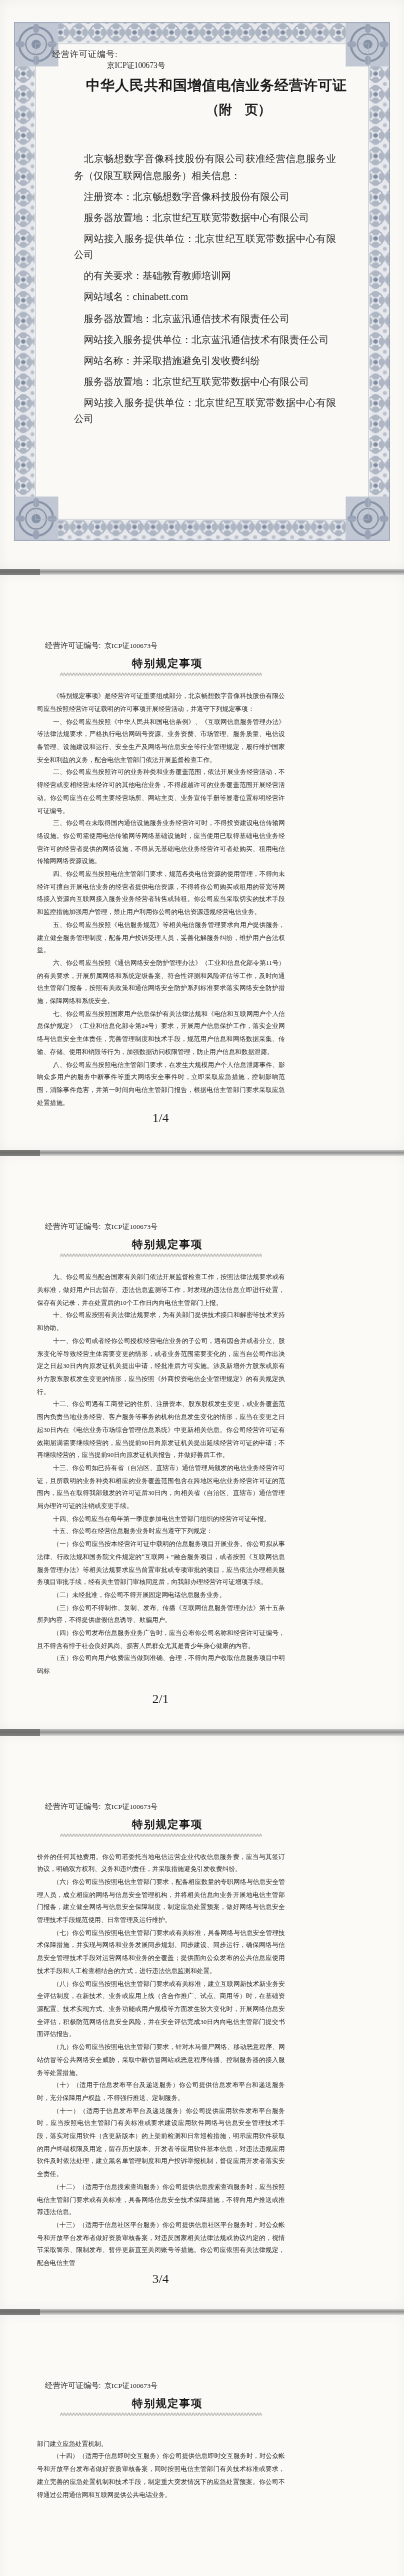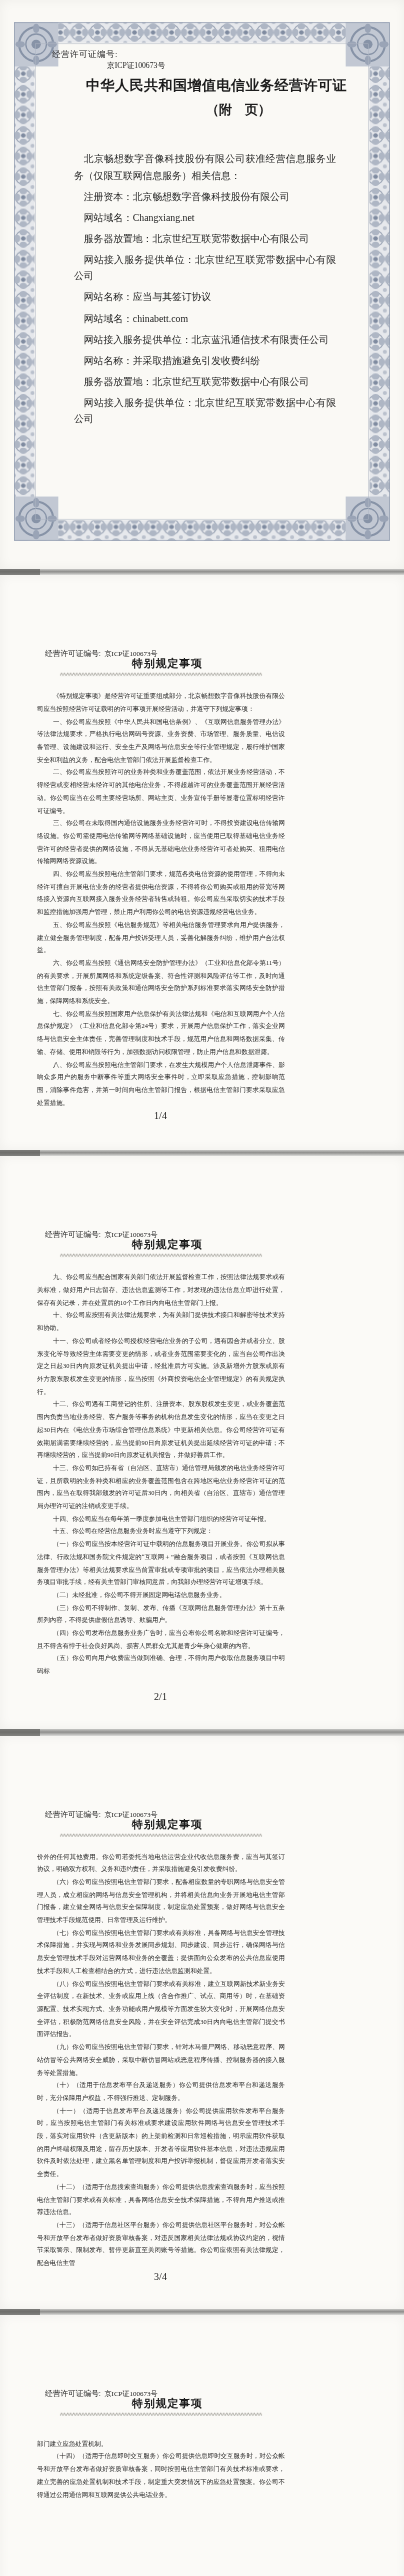--- a/index.html
+++ b/index.html
@@ -37,32 +37,32 @@
   .p1-hdr-no{position:absolute;left:107px;top:61px;font-size:7.7px;}
   .p1-title{position:absolute;left:0;top:77px;width:337px;text-align:center;
     font-size:14px;font-weight:bold;letter-spacing:0.5px;margin:0;padding-left:48px;}
   .p1-subtitle{position:absolute;left:0;top:101px;width:405px;text-align:center;
     font-size:13px;font-weight:bold;margin:0;padding-left:36px;}
   .p1-body{position:absolute;left:58px;top:151px;width:262px;
     font-size:9.8px;line-height:16.5px;margin-left:16px;}
   .p1-intro{margin:0;text-indent:1em;text-align:justify;}
   .entry{margin:4.6px 0 0 0;text-indent:1em;text-align:justify;}
   
-  .sp-hdr{position:absolute;left:45px;top:74px;font-size:7.7px;white-space:nowrap;}
+  .sp-hdr{position:absolute;left:45px;top:66px;font-size:7.7px;white-space:nowrap;}
   .sp-hdr .no{font-size:7px;margin-left:3.6px;}
   .sp-title{position:absolute;left:37px;top:75px;width:247px;text-align:center;
     font-size:10.8px;font-weight:bold;letter-spacing:1px;margin:7px;}
   .zigzag{position:absolute;left:59px;top:97px;}
   .sp-body{position:absolute;left:37px;top:115px;width:248px;
     font-size:6.4px;line-height:12.7px;}
   .sp5 .sp-body{top:123px;}
   .para{margin:0;text-indent:2.5em;text-align:justify;}
   .para.cont{text-indent:0;}
   .page-num{position:absolute;left:37px;top:535px;width:247px;text-align:center;
-    font-size:10px;font-family:"Liberation Serif",serif;}
+    font-size:13px;font-family:"Liberation Serif",serif;}
 </style>
 </head>
 <body>
 
 <svg width="0" height="0" style="position:absolute">
   <defs>
     <pattern id="gq" width="36" height="40" patternUnits="userSpaceOnUse">
       <rect width="36" height="40" fill="#e6e8ec"></rect>
       <circle cx="18" cy="20" r="15" fill="none" stroke="#99a3b4" stroke-width="2"></circle>
       <ellipse cx="18" cy="8" rx="7" ry="6" fill="#aeb6c4"></ellipse>
@@ -110,25 +110,25 @@
     <div class="p1-hdr-label">经营许可证编号:</div>
     <div class="p1-hdr-no">京ICP证100673号</div>
 
     <h1 class="p1-title">中华人民共和国增值电信业务经营许可证</h1>
     <h2 class="p1-subtitle">（附　页）</h2>
 
     <div class="p1-body">
       <p class="p1-intro">北京畅想数字音像科技股份有限公司获准经营信息服务业务（仅限互联网信息服务）相关信息：</p>
       <div>
           <p class="entry">注册资本：北京畅想数字音像科技股份有限公司</p>
-          <p class="entry">网站域名：Changxiang.net</p>
           <p class="entry">服务器放置地：北京世纪互联宽带数据中心有限公司</p>
           <p class="entry">网站接入服务提供单位：北京世纪互联宽带数据中心有限公司</p>
-          <p class="entry">网站名称：应当与其签订协议</p>
+          <p class="entry">的有关要求：基础教育教师培训网</p>
           <p class="entry">网站域名：chinabett.com</p>
+          <p class="entry">服务器放置地：北京蓝汛通信技术有限责任公司</p>
           <p class="entry">网站接入服务提供单位：北京蓝汛通信技术有限责任公司</p>
           <p class="entry">网站名称：并采取措施避免引发收费纠纷</p>
           <p class="entry">服务器放置地：北京世纪互联宽带数据中心有限公司</p>
           <p class="entry">网站接入服务提供单位：北京世纪互联宽带数据中心有限公司</p>
         </div>
     </div>
   </section>
 
   <div class="divider"></div>
 

